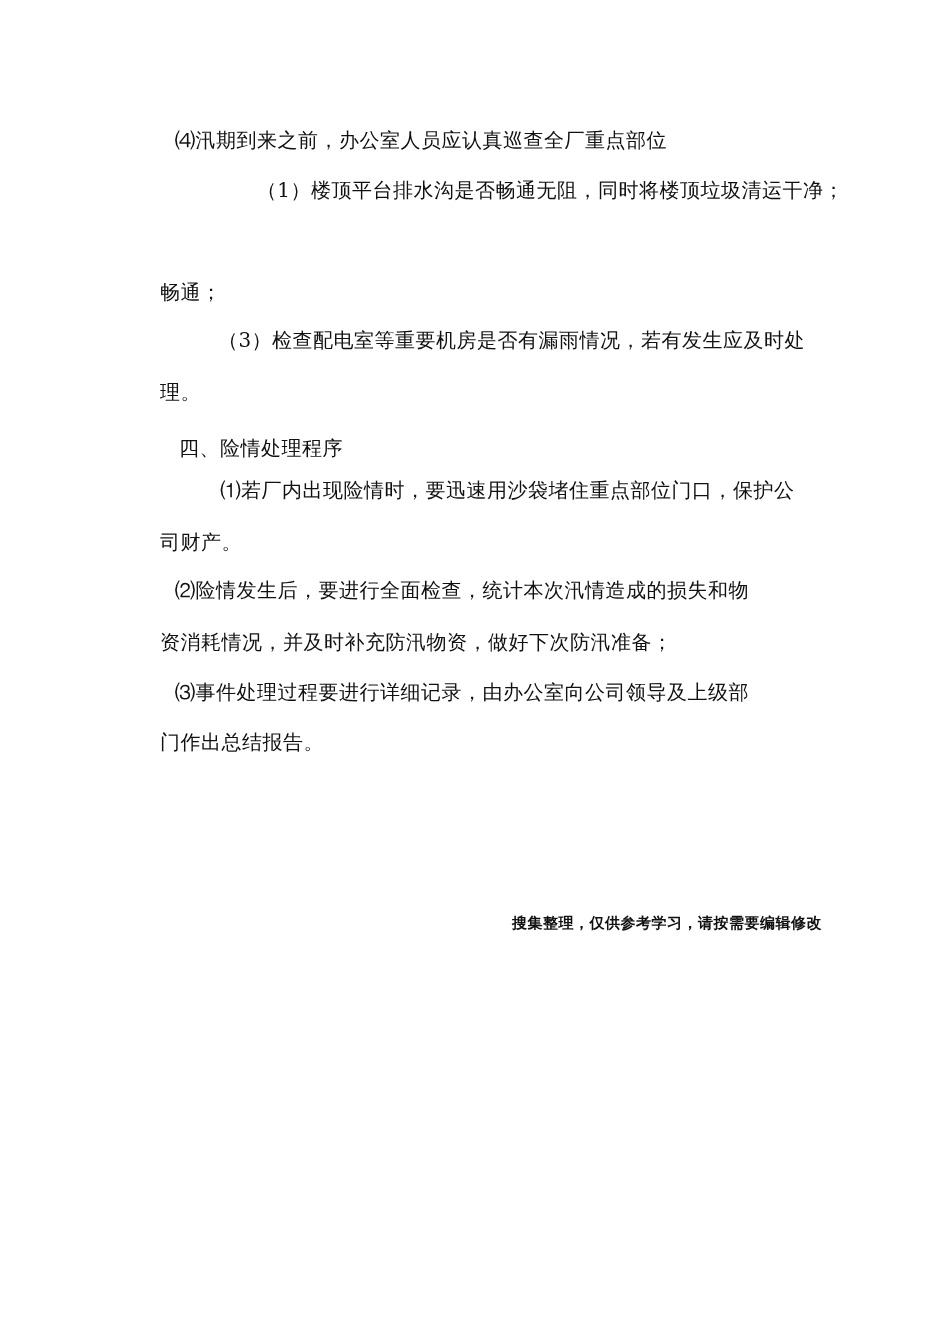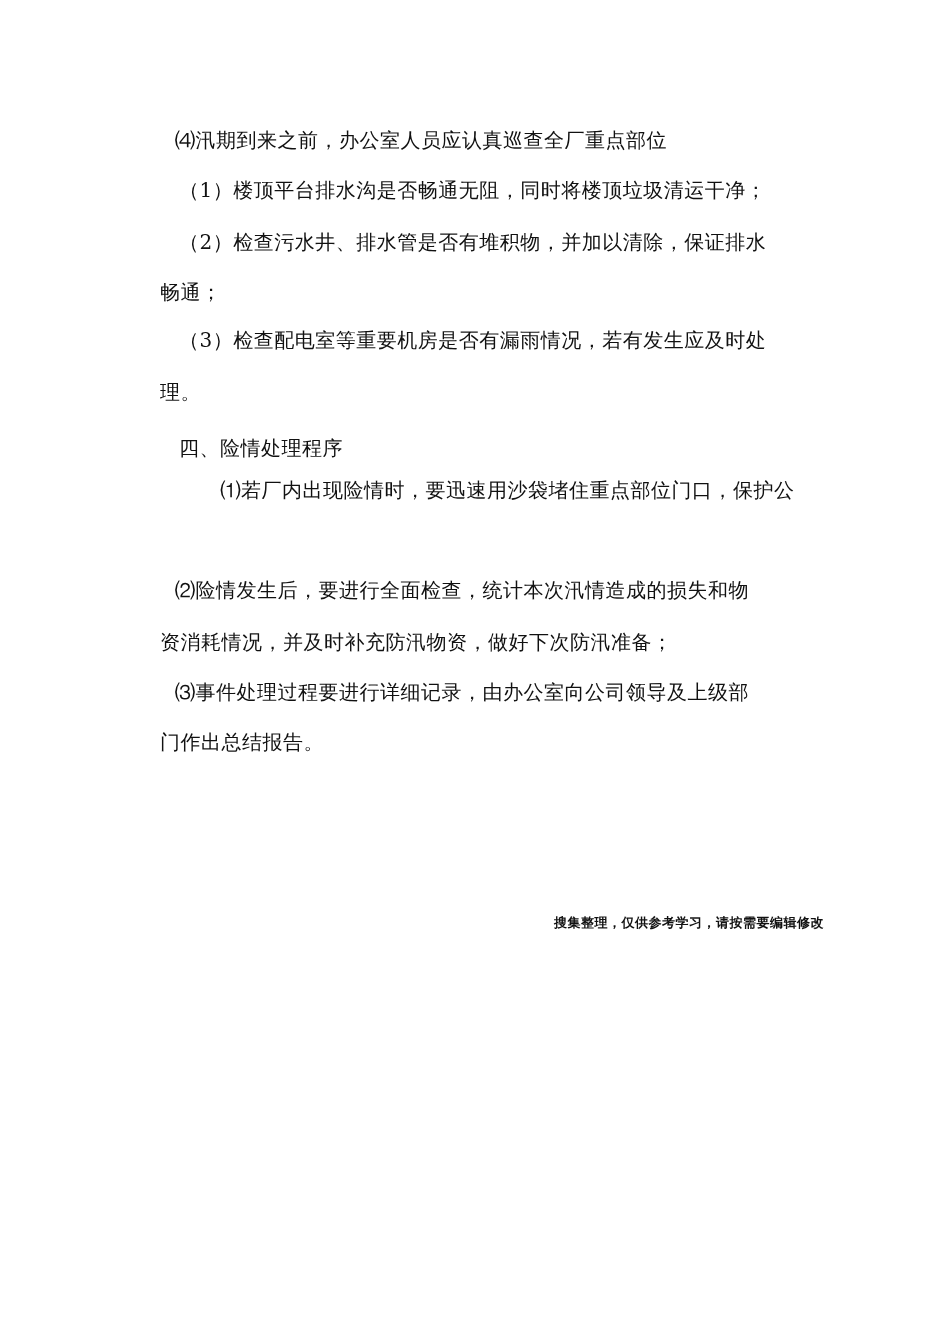--- a/index.html
+++ b/index.html
@@ -1,33 +1,33 @@
 <!DOCTYPE html>
 <html><head>
 <meta charset="utf-8">
 <style>
   html, body { margin: 0; padding: 0; background: #ffffff; }
   body { width: 950px; height: 1344px; position: relative; overflow: hidden;
          font-family: "DejaVu Serif", "Liberation Serif", serif; color: #111111; }
   .page { position: absolute; left: 15px; top: 0; width: 950px; height: 1180px; }
   .line { position: absolute; left: 145px; width: 665px; font-size: 20px; line-height: 28px;
           white-space: nowrap; letter-spacing: 0.5px; }
-  .footer { position: absolute; left: 497px; top: 914px; font-size: 13px; font-weight: bold;
-            font-family: Liberation Sans, sans-serif; letter-spacing: 0.5px; margin-left: 42px; }
+  .footer { position: absolute; left: 497px; top: 914px; font-size: 15px; font-weight: bold;
+            font-family: Liberation Sans, sans-serif; letter-spacing: 0.5px; }
 </style>
 </head>
 <body>
 
 <div class="page">
   <div class="line" style="top:126px; left:160px;">⑷汛期到来之前，办公室人员应认真巡查全厂重点部位</div>
-  <div class="line" style="top:176px; left:164px;">（1）楼顶平台排水沟是否畅通无阻，同时将楼顶垃圾清运干净；</div>
-  <div class="line" style="top:228px; left:164px;">（2）检查污水井、排水管是否有堆积物，并加以清除，保证排水</div>
+  <div class="line" style="top:176px; left:164px;text-align:right;">（1）楼顶平台排水沟是否畅通无阻，同时将楼顶垃圾清运干净；</div>
   <div class="line" style="top:278px;">畅通；</div>
-  <div class="line" style="top:326px; left:164px;">（3）检查配电室等重要机房是否有漏雨情况，若有发生应及时处</div>
+  <div class="line" style="top:326px; left:164px;text-align:center;">（3）检查配电室等重要机房是否有漏雨情况，若有发生应及时处</div>
   <div class="line" style="top:378px;">理。</div>
   <div class="line" style="top:426px; left:164px;margin-top:8px;">四、险情处理程序</div>
   <div class="line" style="top:476px; left:160px;text-align:center;">⑴若厂内出现险情时，要迅速用沙袋堵住重点部位门口，保护公</div>
+  <div class="line" style="top:528px;">司财产。</div>
   <div class="line" style="top:576px; left:160px;">⑵险情发生后，要进行全面检查，统计本次汛情造成的损失和物</div>
   <div class="line" style="top:628px;">资消耗情况，并及时补充防汛物资，做好下次防汛准备；</div>
   <div class="line" style="top:678px; left:160px;">⑶事件处理过程要进行详细记录，由办公室向公司领导及上级部</div>
   <div class="line" style="top:728px;">门作出总结报告。</div>
   <div class="footer">搜集整理，仅供参考学习，请按需要编辑修改</div>
 </div>
 
 </body></html>

